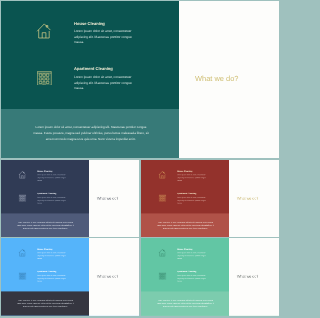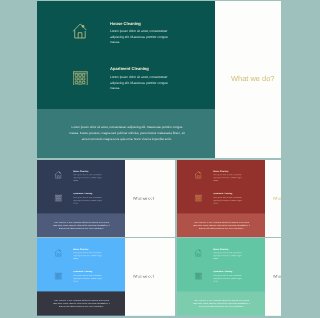--- a/index.html
+++ b/index.html
@@ -1,17 +1,17 @@
 <!DOCTYPE html>
 <html><head>
 <meta charset="utf-8">
 <style>
   html,body{margin:0;padding:0;background:#9fc1be;}
   body{width:281px;height:318px;font-family:"Liberation Sans",sans-serif;overflow:hidden;-webkit-font-smoothing:antialiased;text-rendering:geometricPrecision;}
-  .page{position:relative;width:281px;height:318px;background:#9fc1be;margin-left:36px;}
+  .page{position:relative;width:281px;height:318px;background:#9fc1be;}
 
   
   .cell{position:absolute;overflow:hidden;}
   .slide{position:absolute;left:0;top:0;width:279px;height:157px;transform-origin:0 0;background:#fff;}
   .s-left{position:absolute;left:0;top:0;width:178px;height:157px;}
   .s-band{position:absolute;left:0;bottom:0;width:178px;height:49px;}
   .s-right{position:absolute;left:178px;top:0;width:101px;height:157px;background:#fdfdfb;}
 
   .srow{position:absolute;left:35px;}
   .srow.r1{top:22.5px;}

